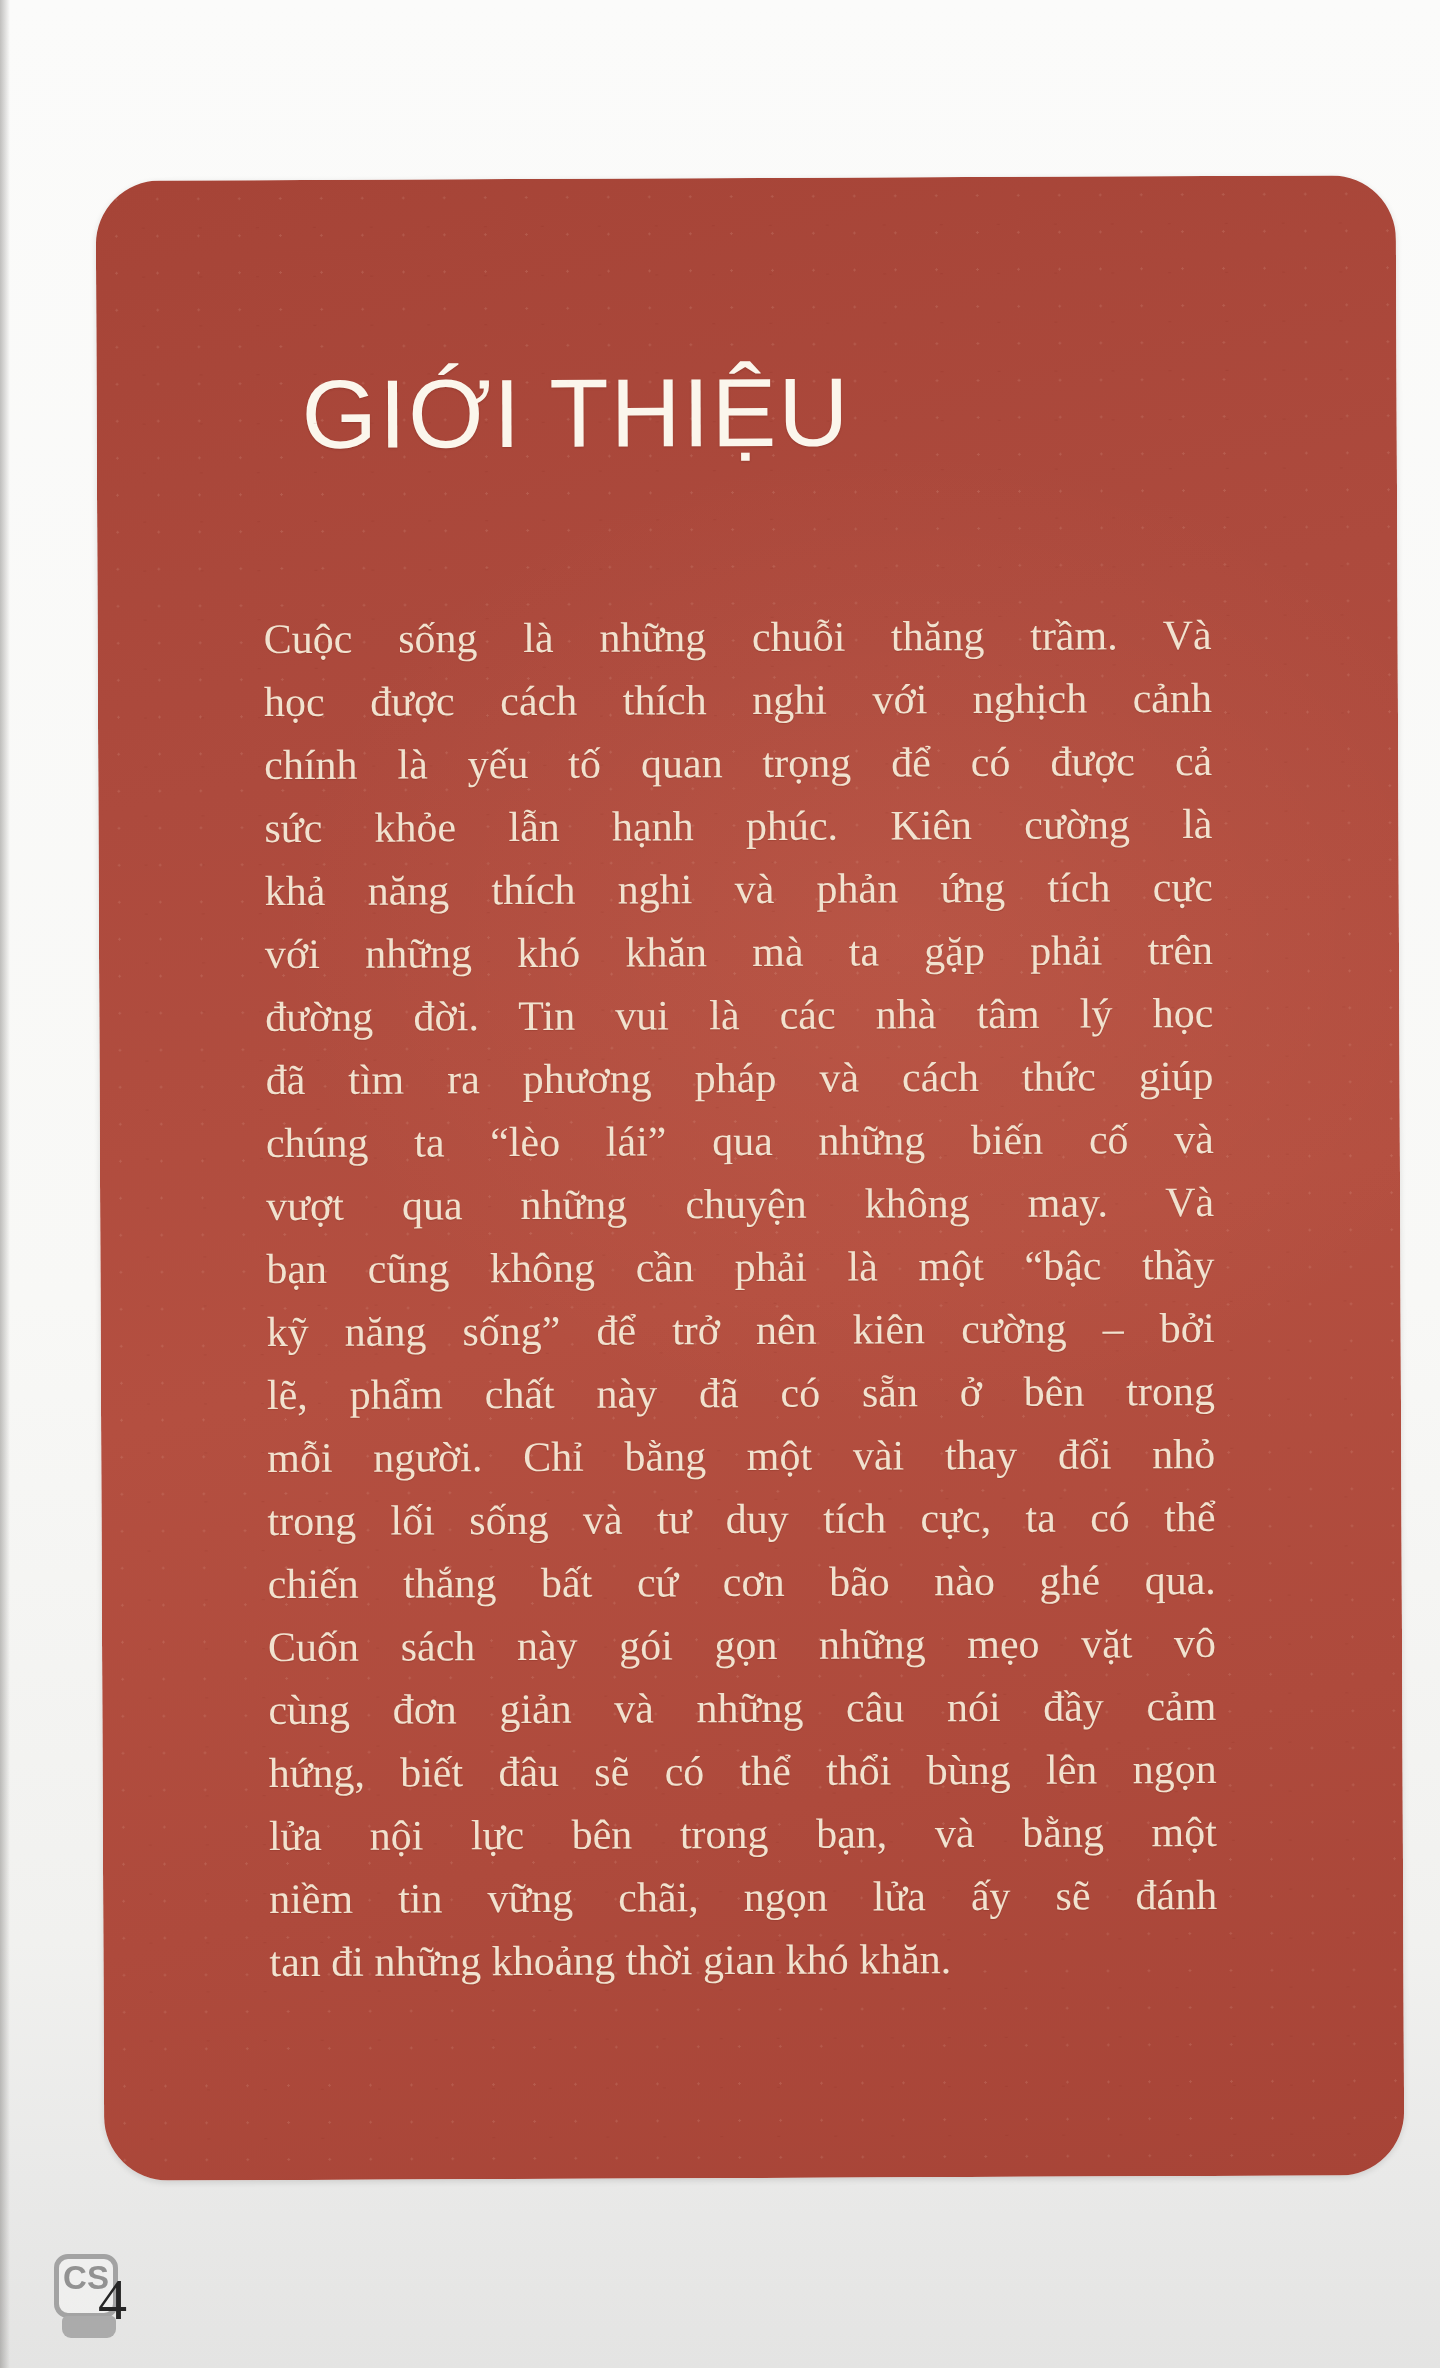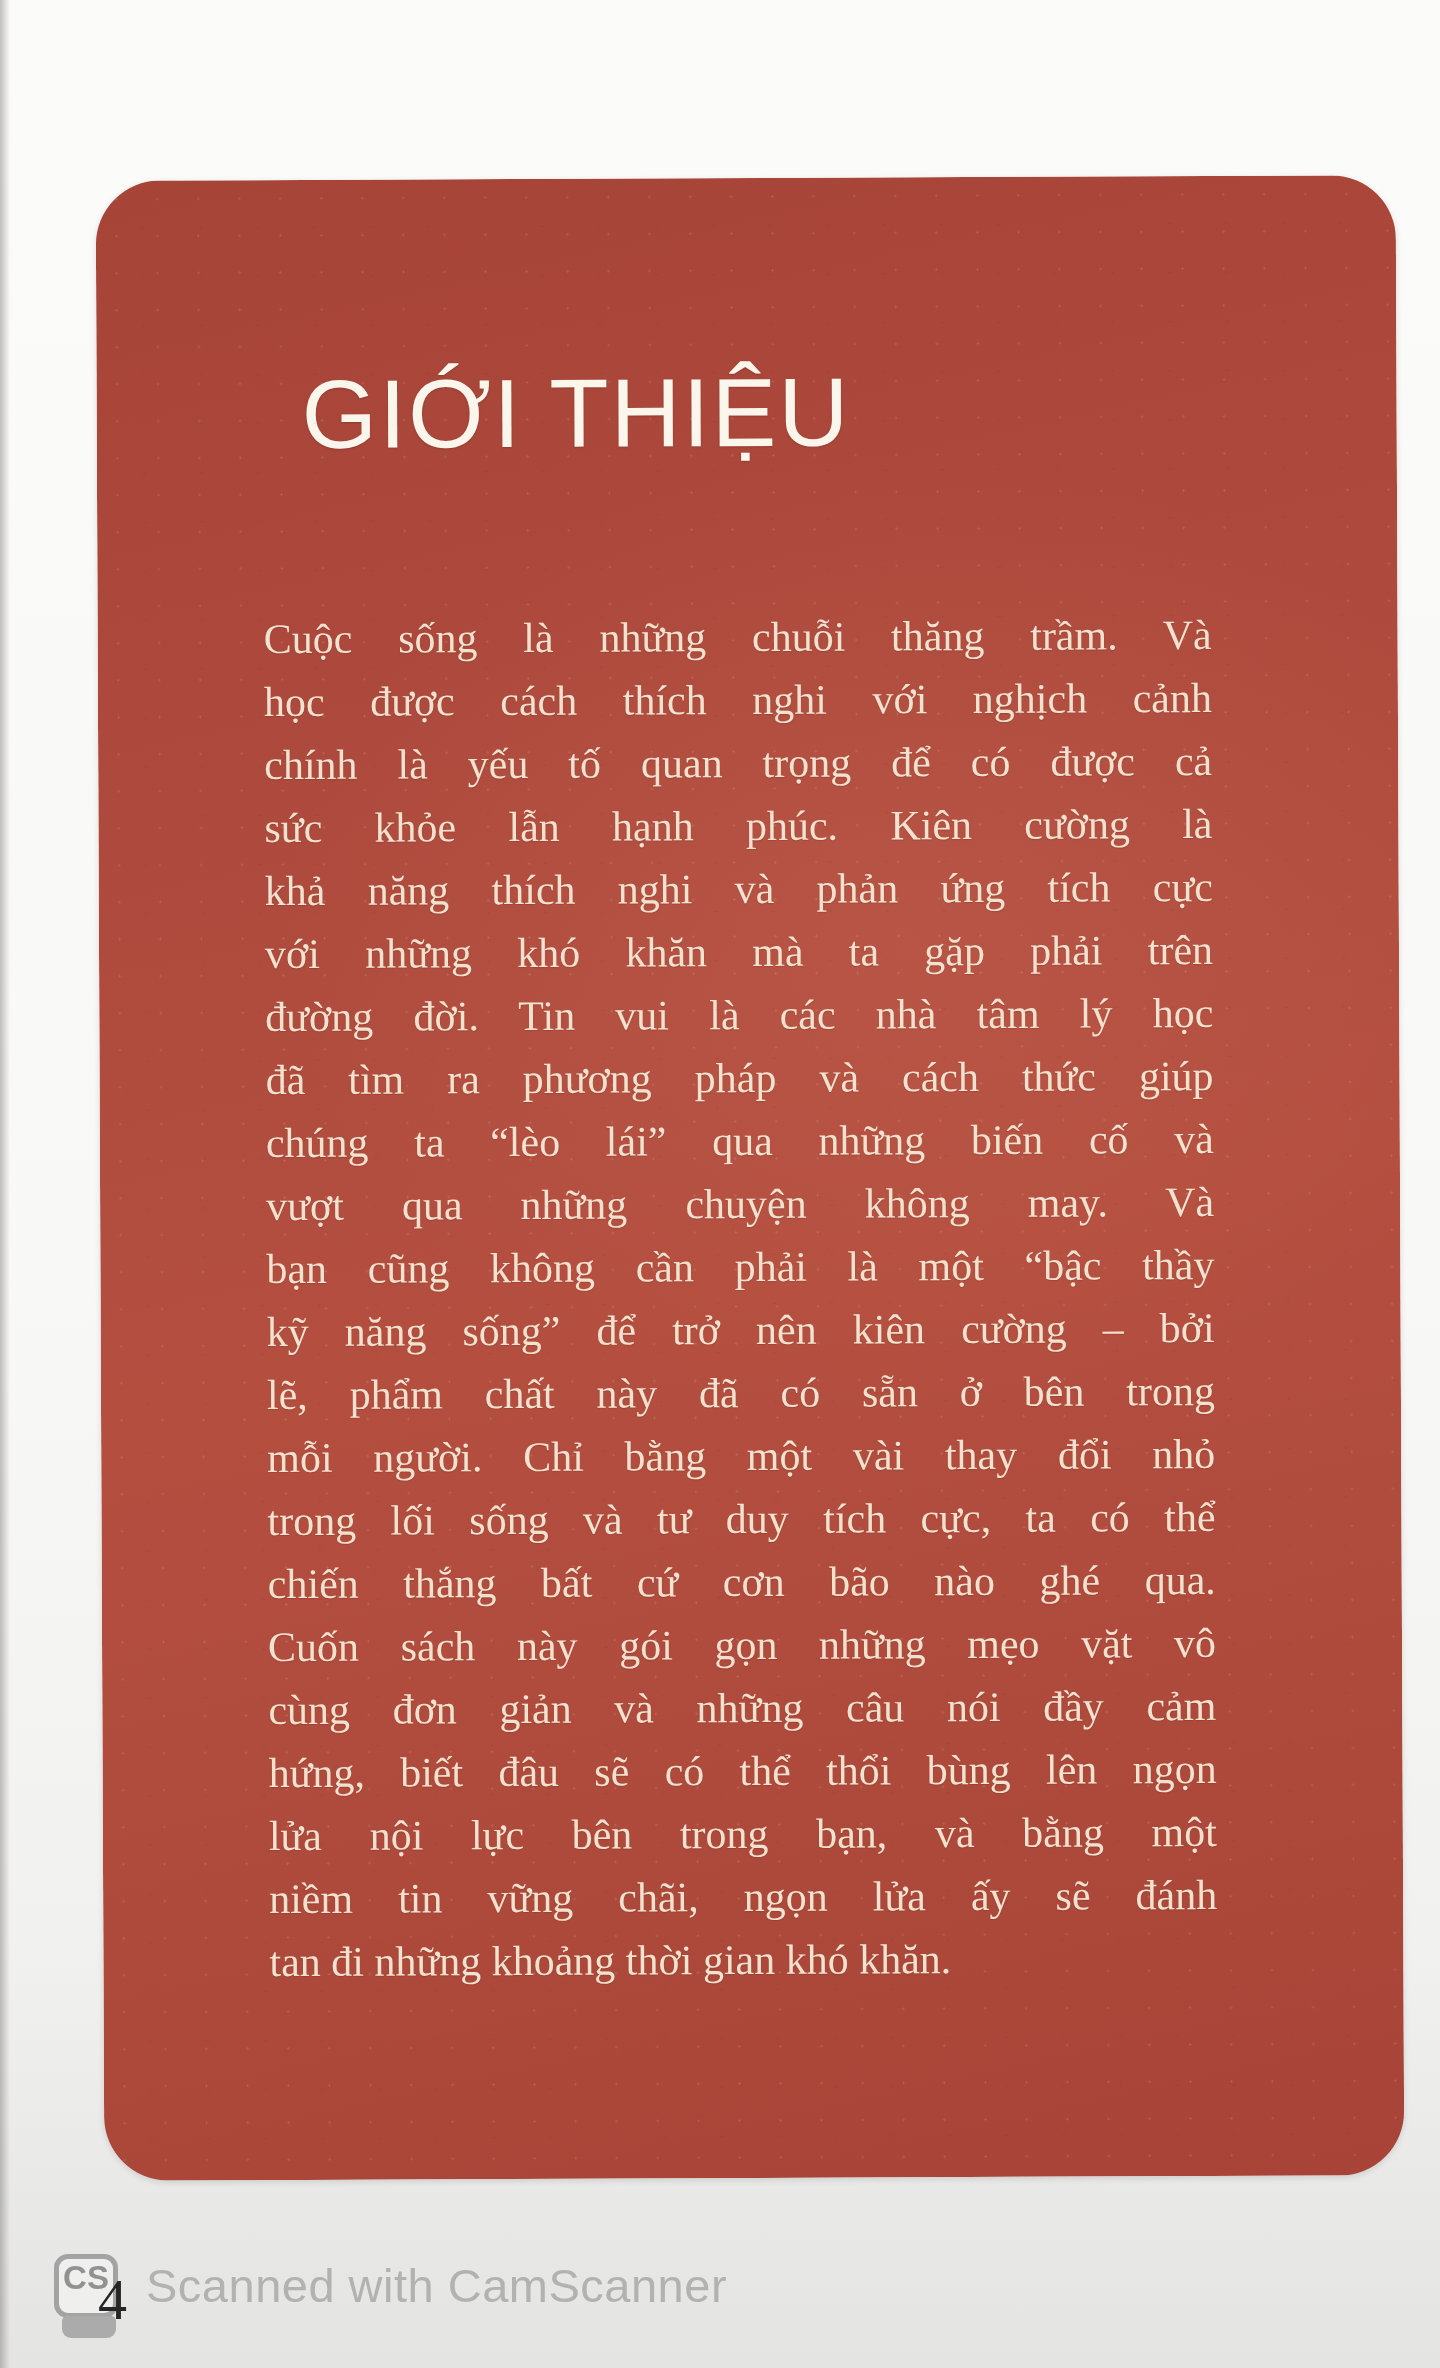--- a/index.html
+++ b/index.html
@@ -110,14 +110,13 @@
       <div class="body-line">tan đi những khoảng thời gian khó khăn.</div>
     </div>
 </div>
 
 <div class="footer">
   <div class="cs-logo">
     <span class="cs-logo-text">CS</span>
   </div>
   <div class="cs-logo-bar"></div>
   <div class="page-number">4</div>
-  <div class="scanned-label">Scanned with CamScanner</div>
 </div>
 
 </body></html>

